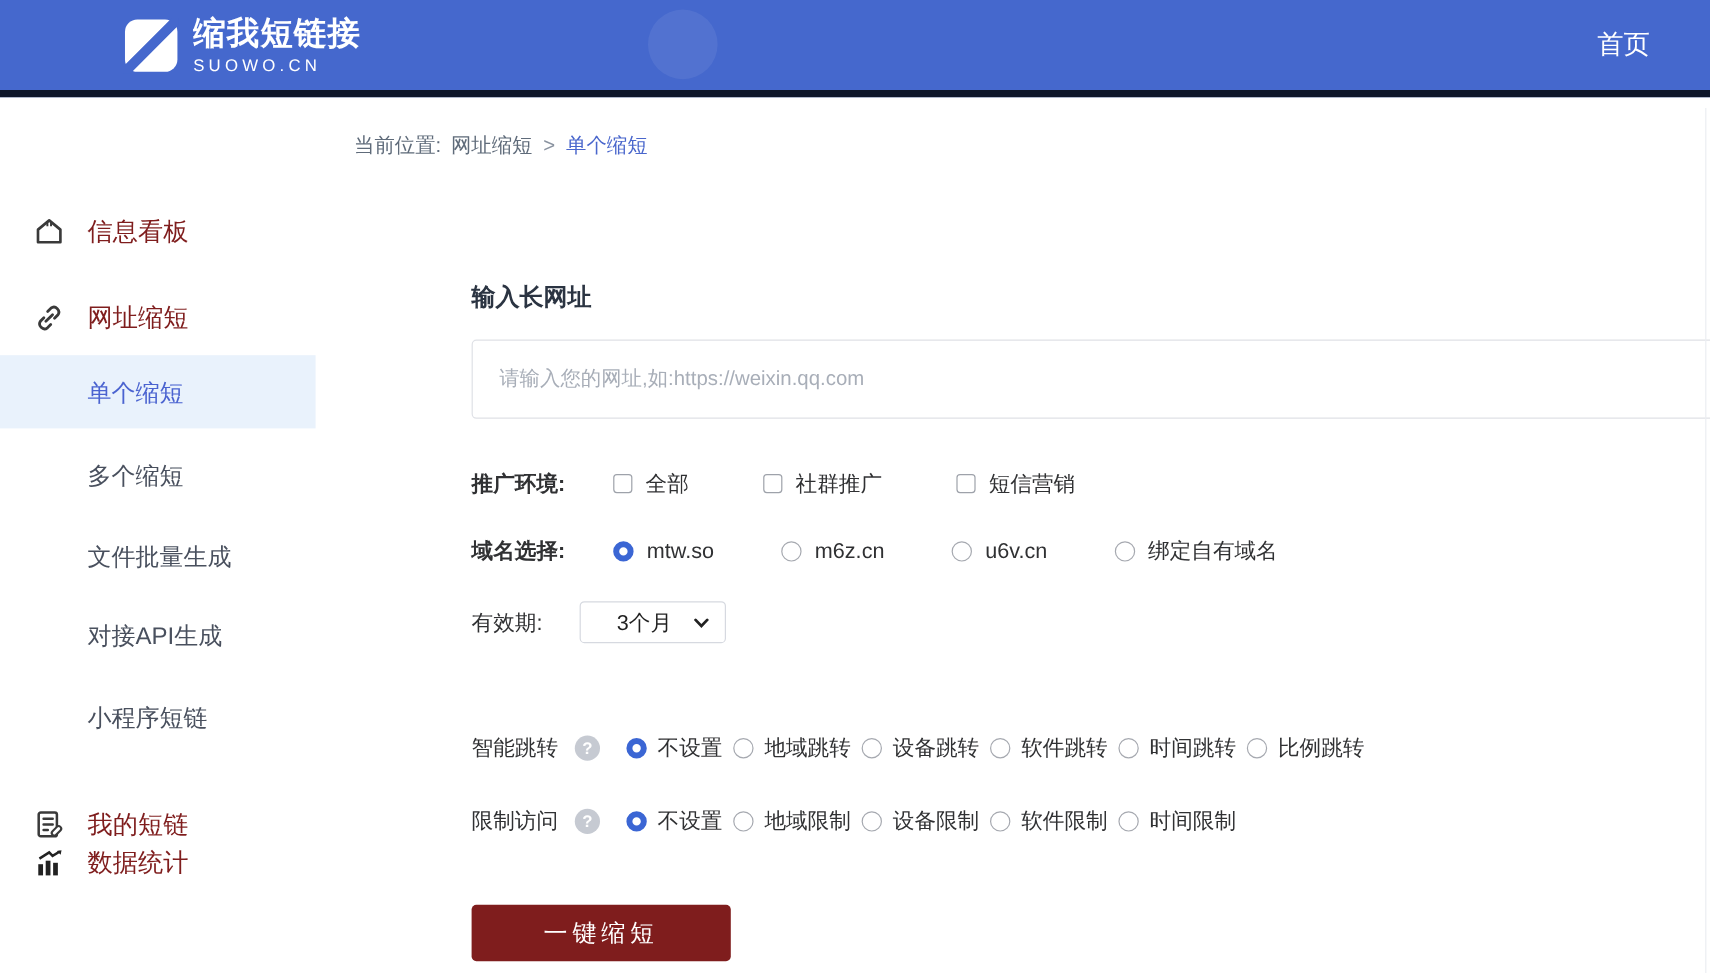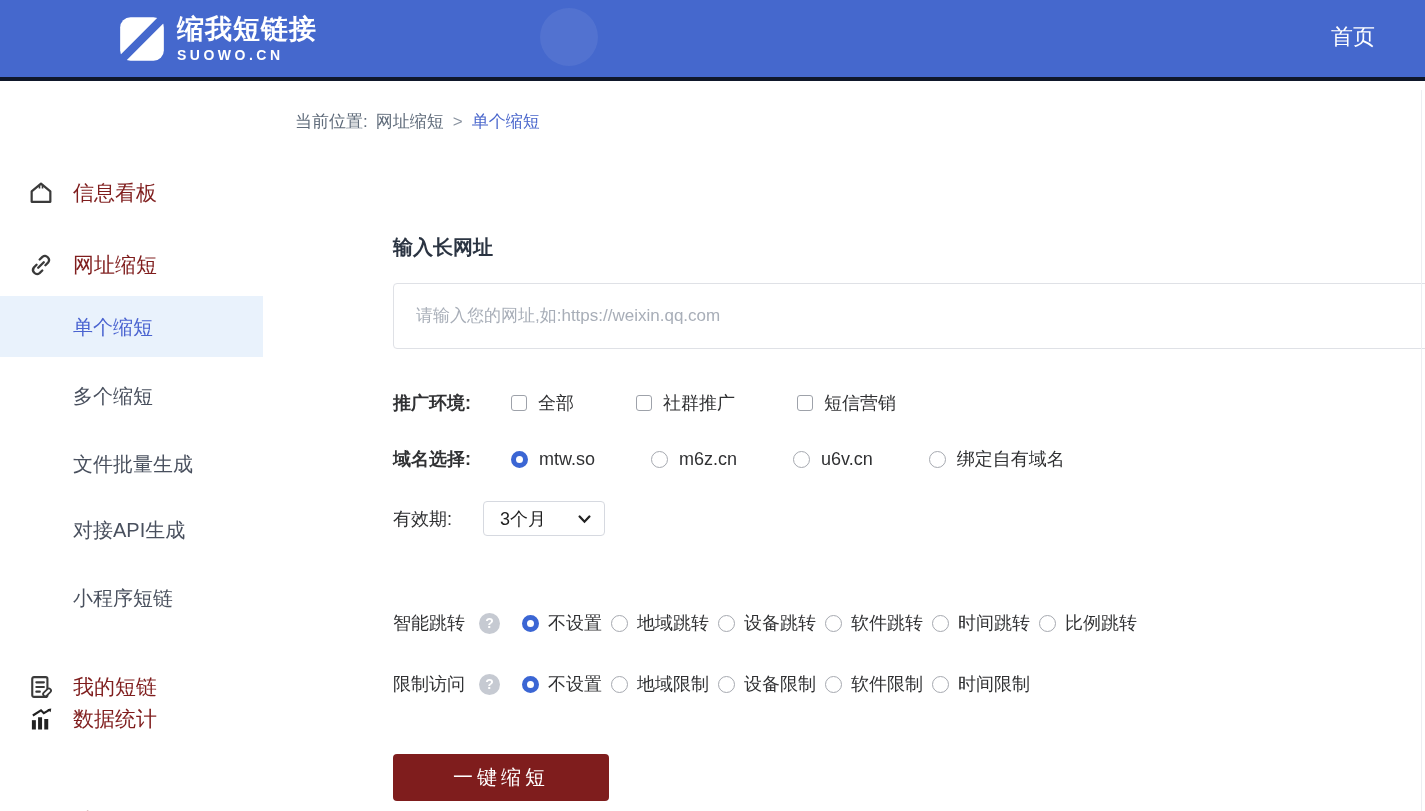--- a/index.html
+++ b/index.html
@@ -8,28 +8,28 @@
     position: relative;
     overflow: hidden;
     background: #ffffff;
     font-family: "Liberation Sans", "DejaVu Sans", sans-serif;
     color: #303133;
   }
 
   
   .header {
     position: absolute; top:0; left:0; width:1425px; height:81px;
-    background:#4568cd; border-bottom:4px solid #0f172a;
-    display:flex; align-items:center;padding-left:16px;
+    background:#4568cd; border-bottom:6px solid #0f172a;
+    display:flex; align-items:center;
   }
   .logo-wrap { display:flex; align-items:center; margin-left:103px; cursor:pointer; }
   .logo-icon { width:46px; height:46px; display:block; }
   .logo-text { margin-left:12px; color:#fff; line-height:1; }
   .brand-name { font-size:27px; font-weight:bold; letter-spacing:1px; }
-  .brand-domain { font-size:14px; letter-spacing:3.5px; margin-top:5px; font-weight:700; }
+  .brand-domain { font-size:14px; letter-spacing:3.5px; margin-top:5px; font-weight:400; }
   .tagline {
     color:#fff; font-size:23px; margin-left:16px; margin-top:2px;
     font-style:italic; letter-spacing:2px; opacity:.97;
     font-family:"DejaVu Sans", cursive;
   }
   .header-glow { position:absolute; left:540px; top:8px; width:58px; height:58px;
     border-radius:50%; background:rgba(255,255,255,0.07); }
   .nav-home {
     position:absolute; right:50px; top:22px; color:#fff; font-size:22px; cursor:pointer;
   }
@@ -94,21 +94,21 @@
     width:21px; height:21px; border-radius:50%; background:#c6cad2; color:#fff;
     font-size:14px; font-weight:bold; display:flex; align-items:center; justify-content:center;
     margin:0 22px 0 14px; cursor:pointer; flex:0 0 auto;
   }
 
   .select-box {
     position:absolute; left:483px; top:501px; width:122px; height:35px;
     border:1px solid #d6d9e0; border-radius:4px; background:#fff;
     display:flex; align-items:center; cursor:pointer;
   }
-  .select-value { font-size:18px; color:#1f1f1f; margin-left:16px; }
+  .select-value { font-size:18px; color:#1f1f1f; margin-left:30px; }
   .select-chevron { position:absolute; right:13px; top:13px; width:13px; height:9px; }
 
   .submit-btn {
     position:absolute; left:393px; top:754px; width:216px; height:47px;
     background:#7f1d1d; color:#fff; border:none; border-radius:4px;
     font-size:20px; letter-spacing:4px; cursor:pointer;
     font-family:"Liberation Sans","DejaVu Sans",sans-serif;
   }
 
   .right-rule { position:absolute; left:1421px; top:90px; width:1px; height:721px; background:#eceef2; }

